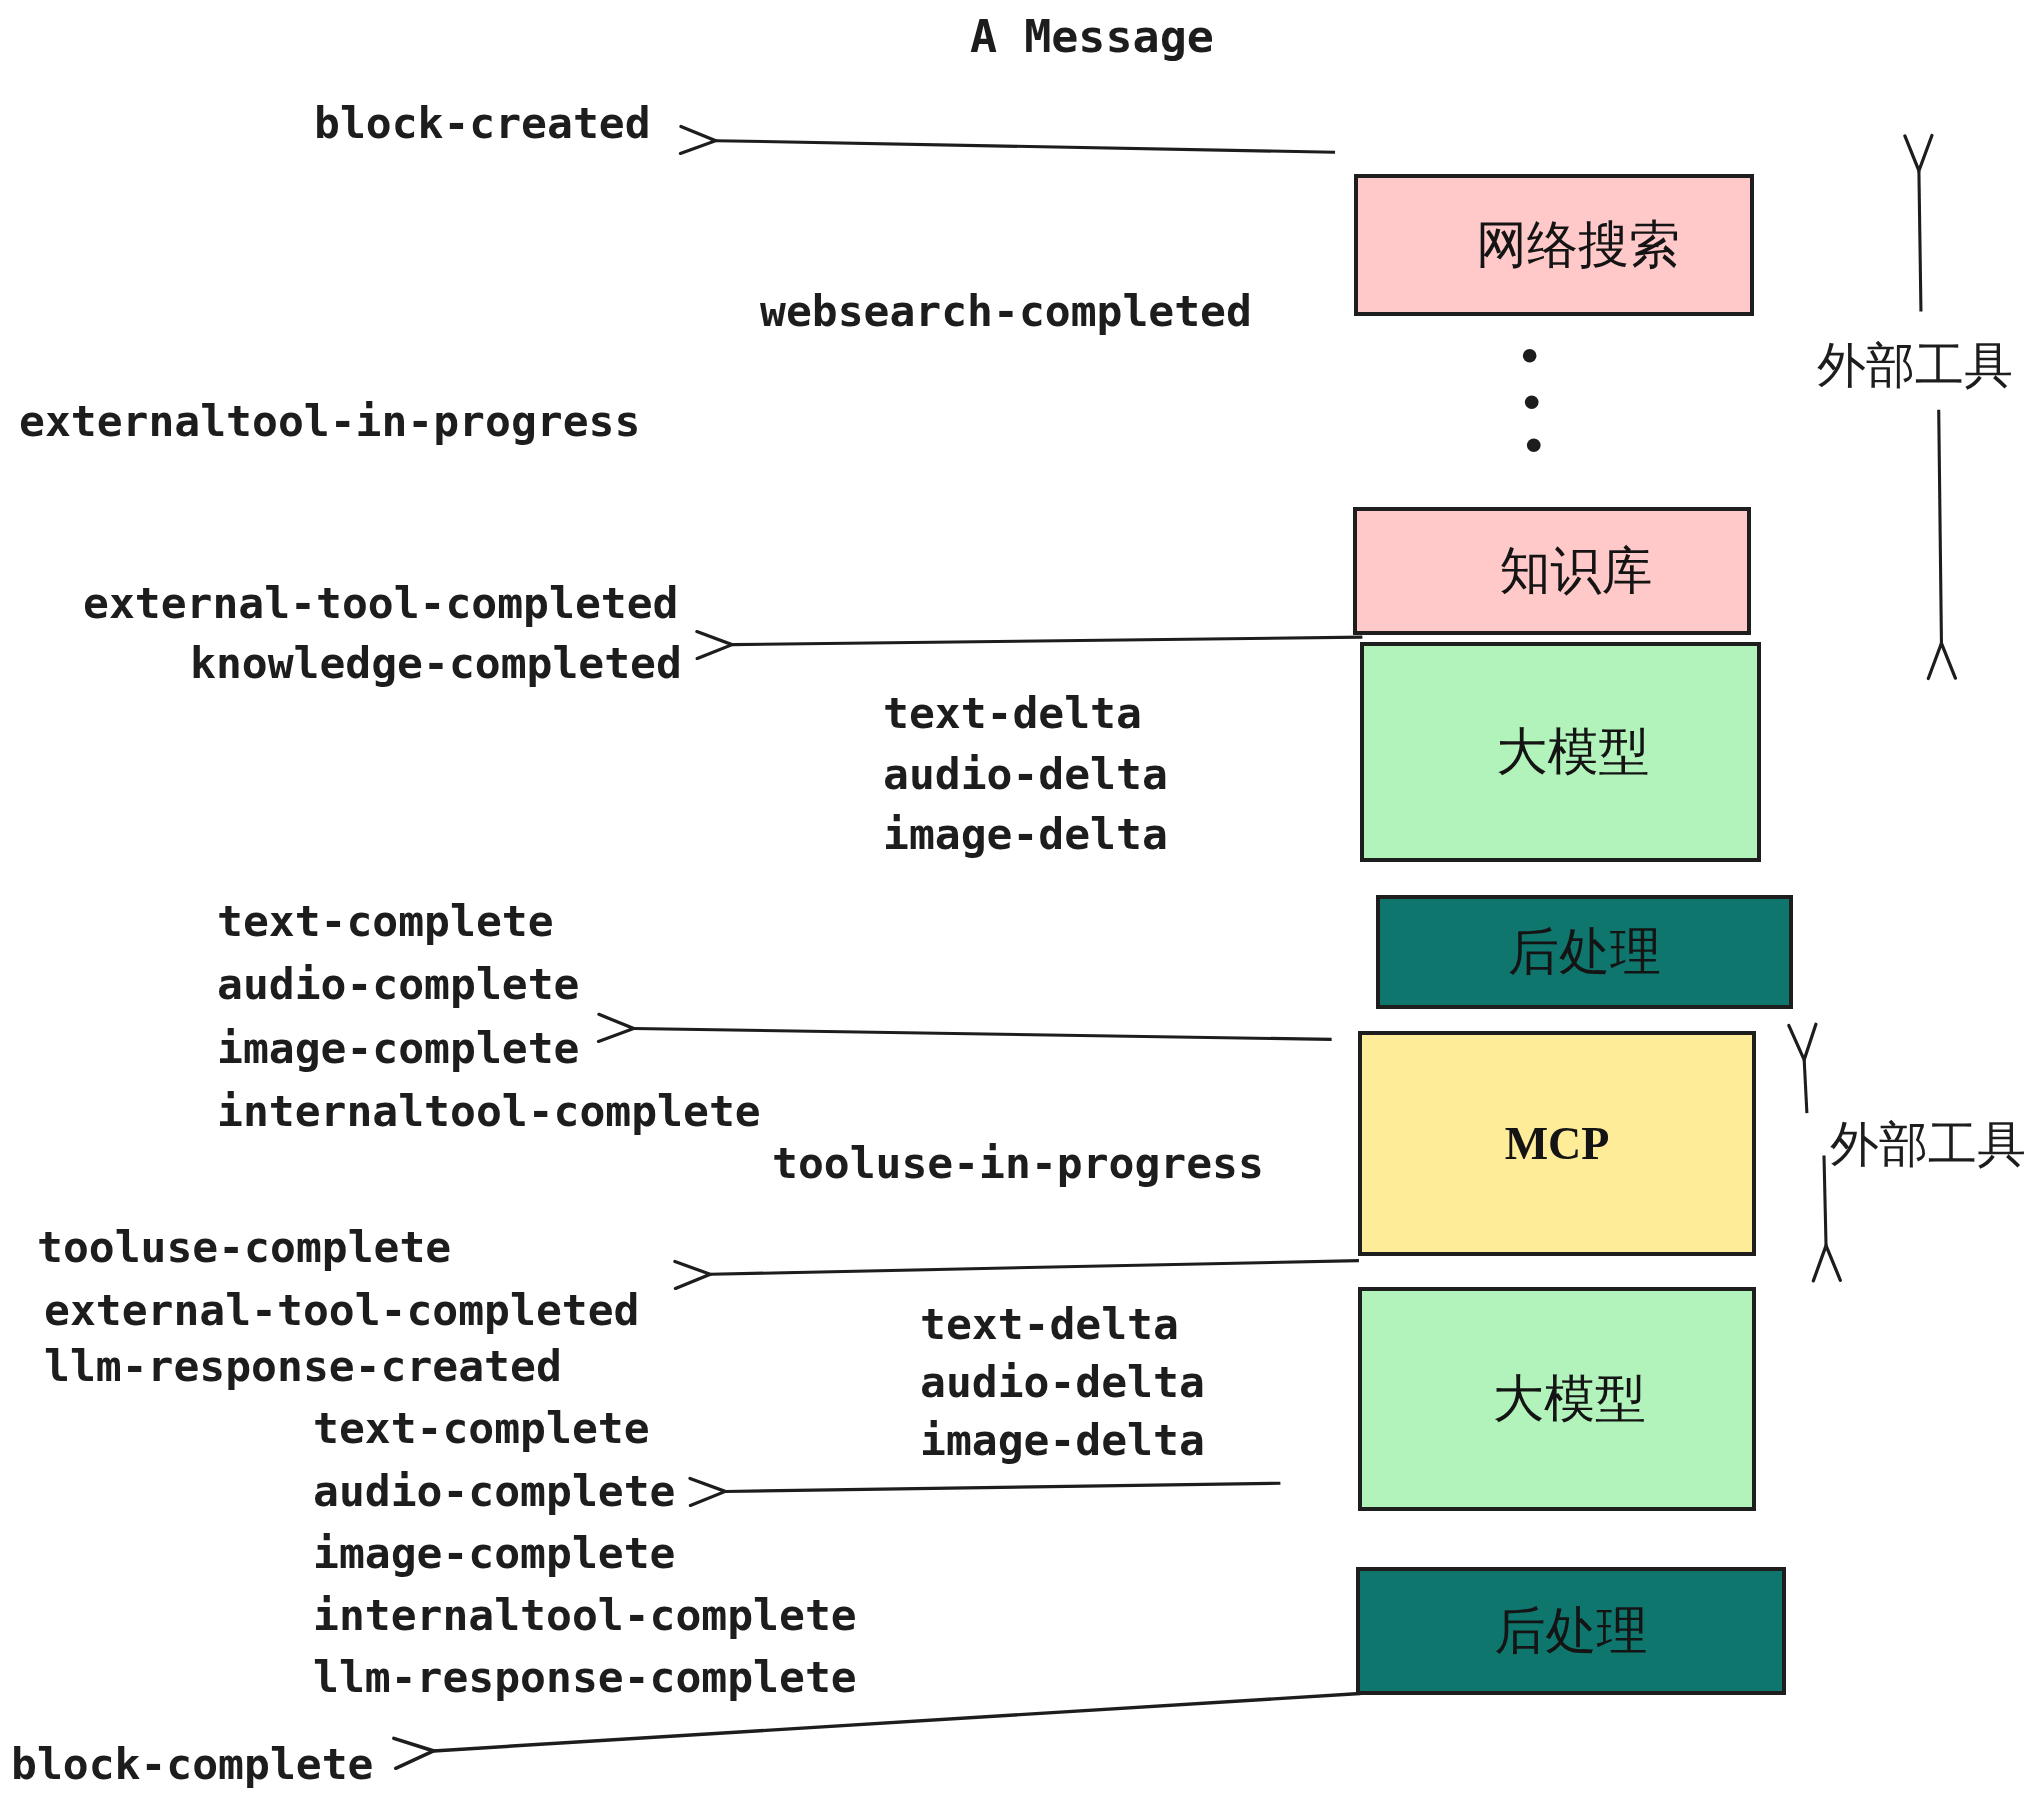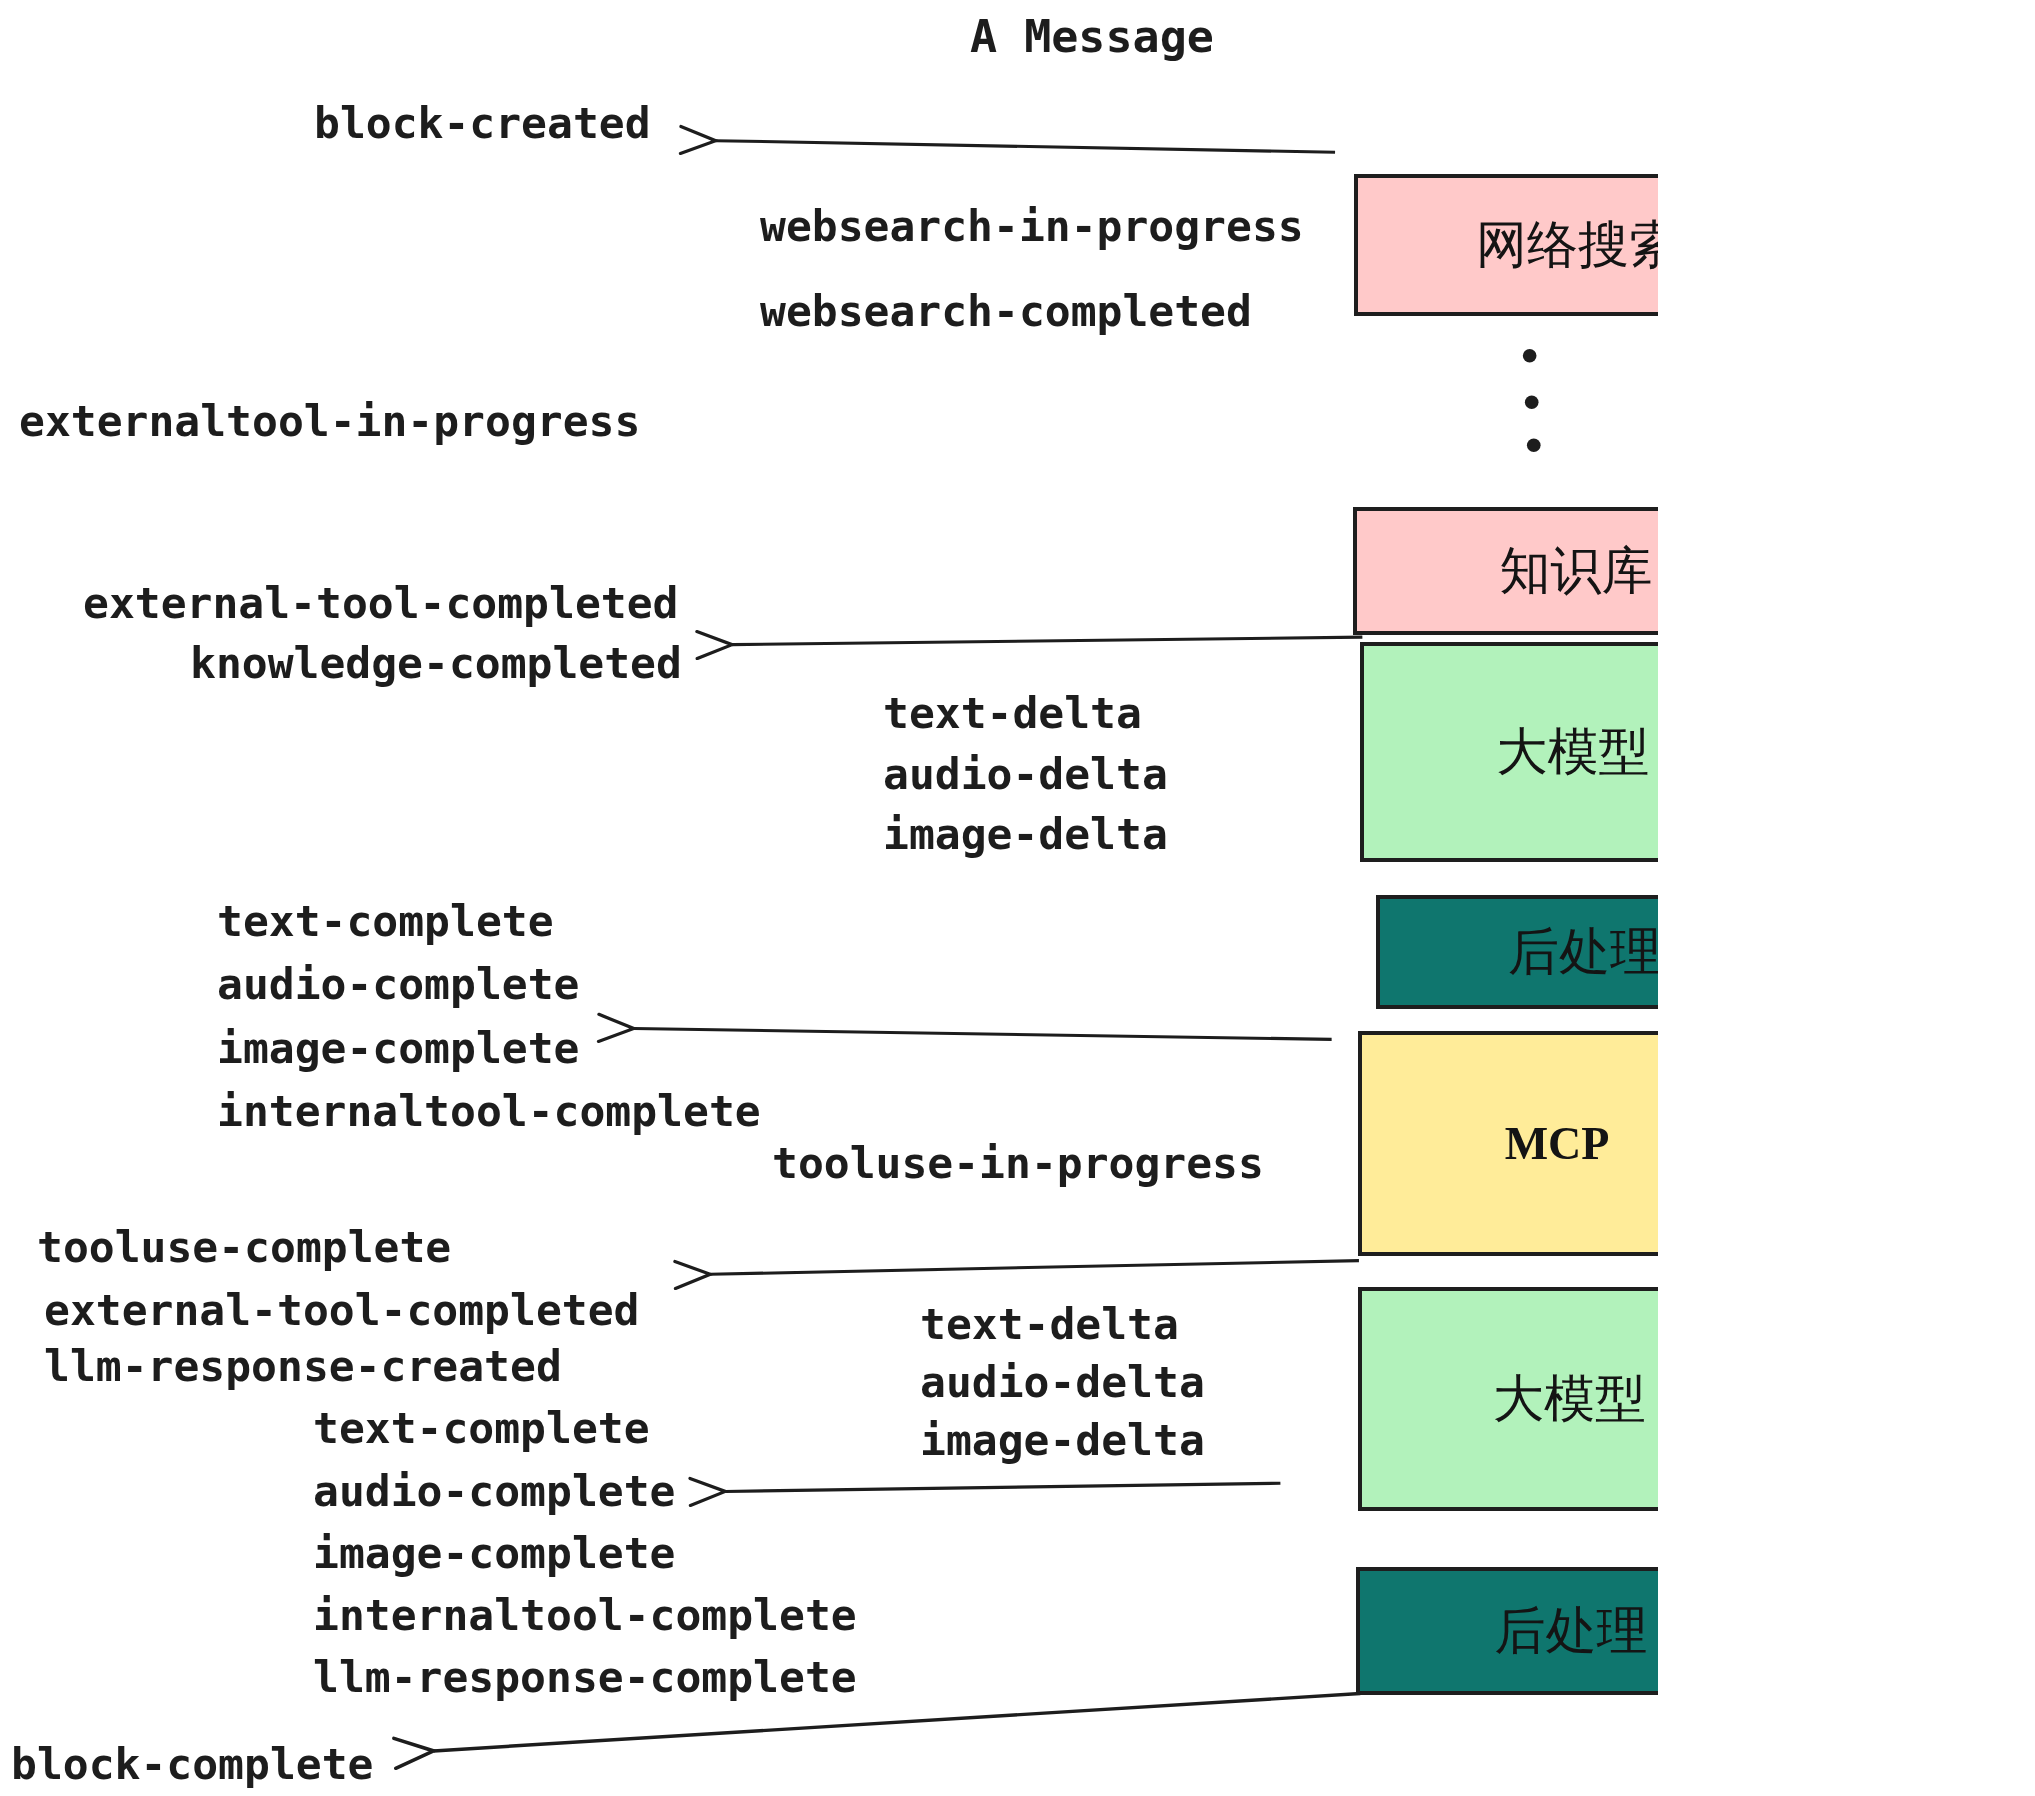--- a/index.html
+++ b/index.html
@@ -1,18 +1,18 @@
 <!DOCTYPE html>
 <html style="font-size:11px"><head>
 <meta charset="utf-8">
 <style>
   html,body{margin:0;padding:0;background:#ffffff;}
   #canvas{
     position:relative;
-    width:1658px;height:1796px;
+    width:2035px;height:1796px;
     background:#ffffff;
     overflow:hidden;
     font-family:"DejaVu Sans Mono","Liberation Mono",monospace;
     color:#1d1d1d;
   }
   .overlay{position:absolute;left:0;top:0;z-index:1;}
   .ev{
     position:absolute;z-index:2;
     font-family:"DejaVu Sans Mono","Liberation Mono",monospace;
     font-size:43px;font-weight:700;line-height:1.0;
@@ -69,21 +69,20 @@
     <g>
       <circle cx="2240" cy="521" r="10" fill="#1d1d1d"></circle>
       <circle cx="2243" cy="589" r="10" fill="#1d1d1d"></circle>
       <circle cx="2246" cy="652" r="10" fill="#1d1d1d"></circle>
     </g>
   </svg>
 
   <div class="title">A Message</div>
 
   <div class="ev" style="left:314px;top:102px">block-created</div>
-  <div class="ev" style="left:760px;top:205px">websearch-in-progress</div>
   <div class="ev" style="left:760px;top:290px">websearch-completed</div>
   <div class="ev" style="left:19px;top:400px">externaltool-in-progress</div>
   <div class="ev" style="left:83px;top:582px">external-tool-completed</div>
   <div class="ev" style="left:190px;top:642px">knowledge-completed</div>
   <div class="ev" style="left:883px;top:692px">text-delta</div>
   <div class="ev" style="left:883px;top:753px">audio-delta</div>
   <div class="ev" style="left:883px;top:813px">image-delta</div>
   <div class="ev" style="left:217px;top:900px">text-complete</div>
   <div class="ev" style="left:217px;top:963px">audio-complete</div>
   <div class="ev" style="left:217px;top:1027px">image-complete</div>

